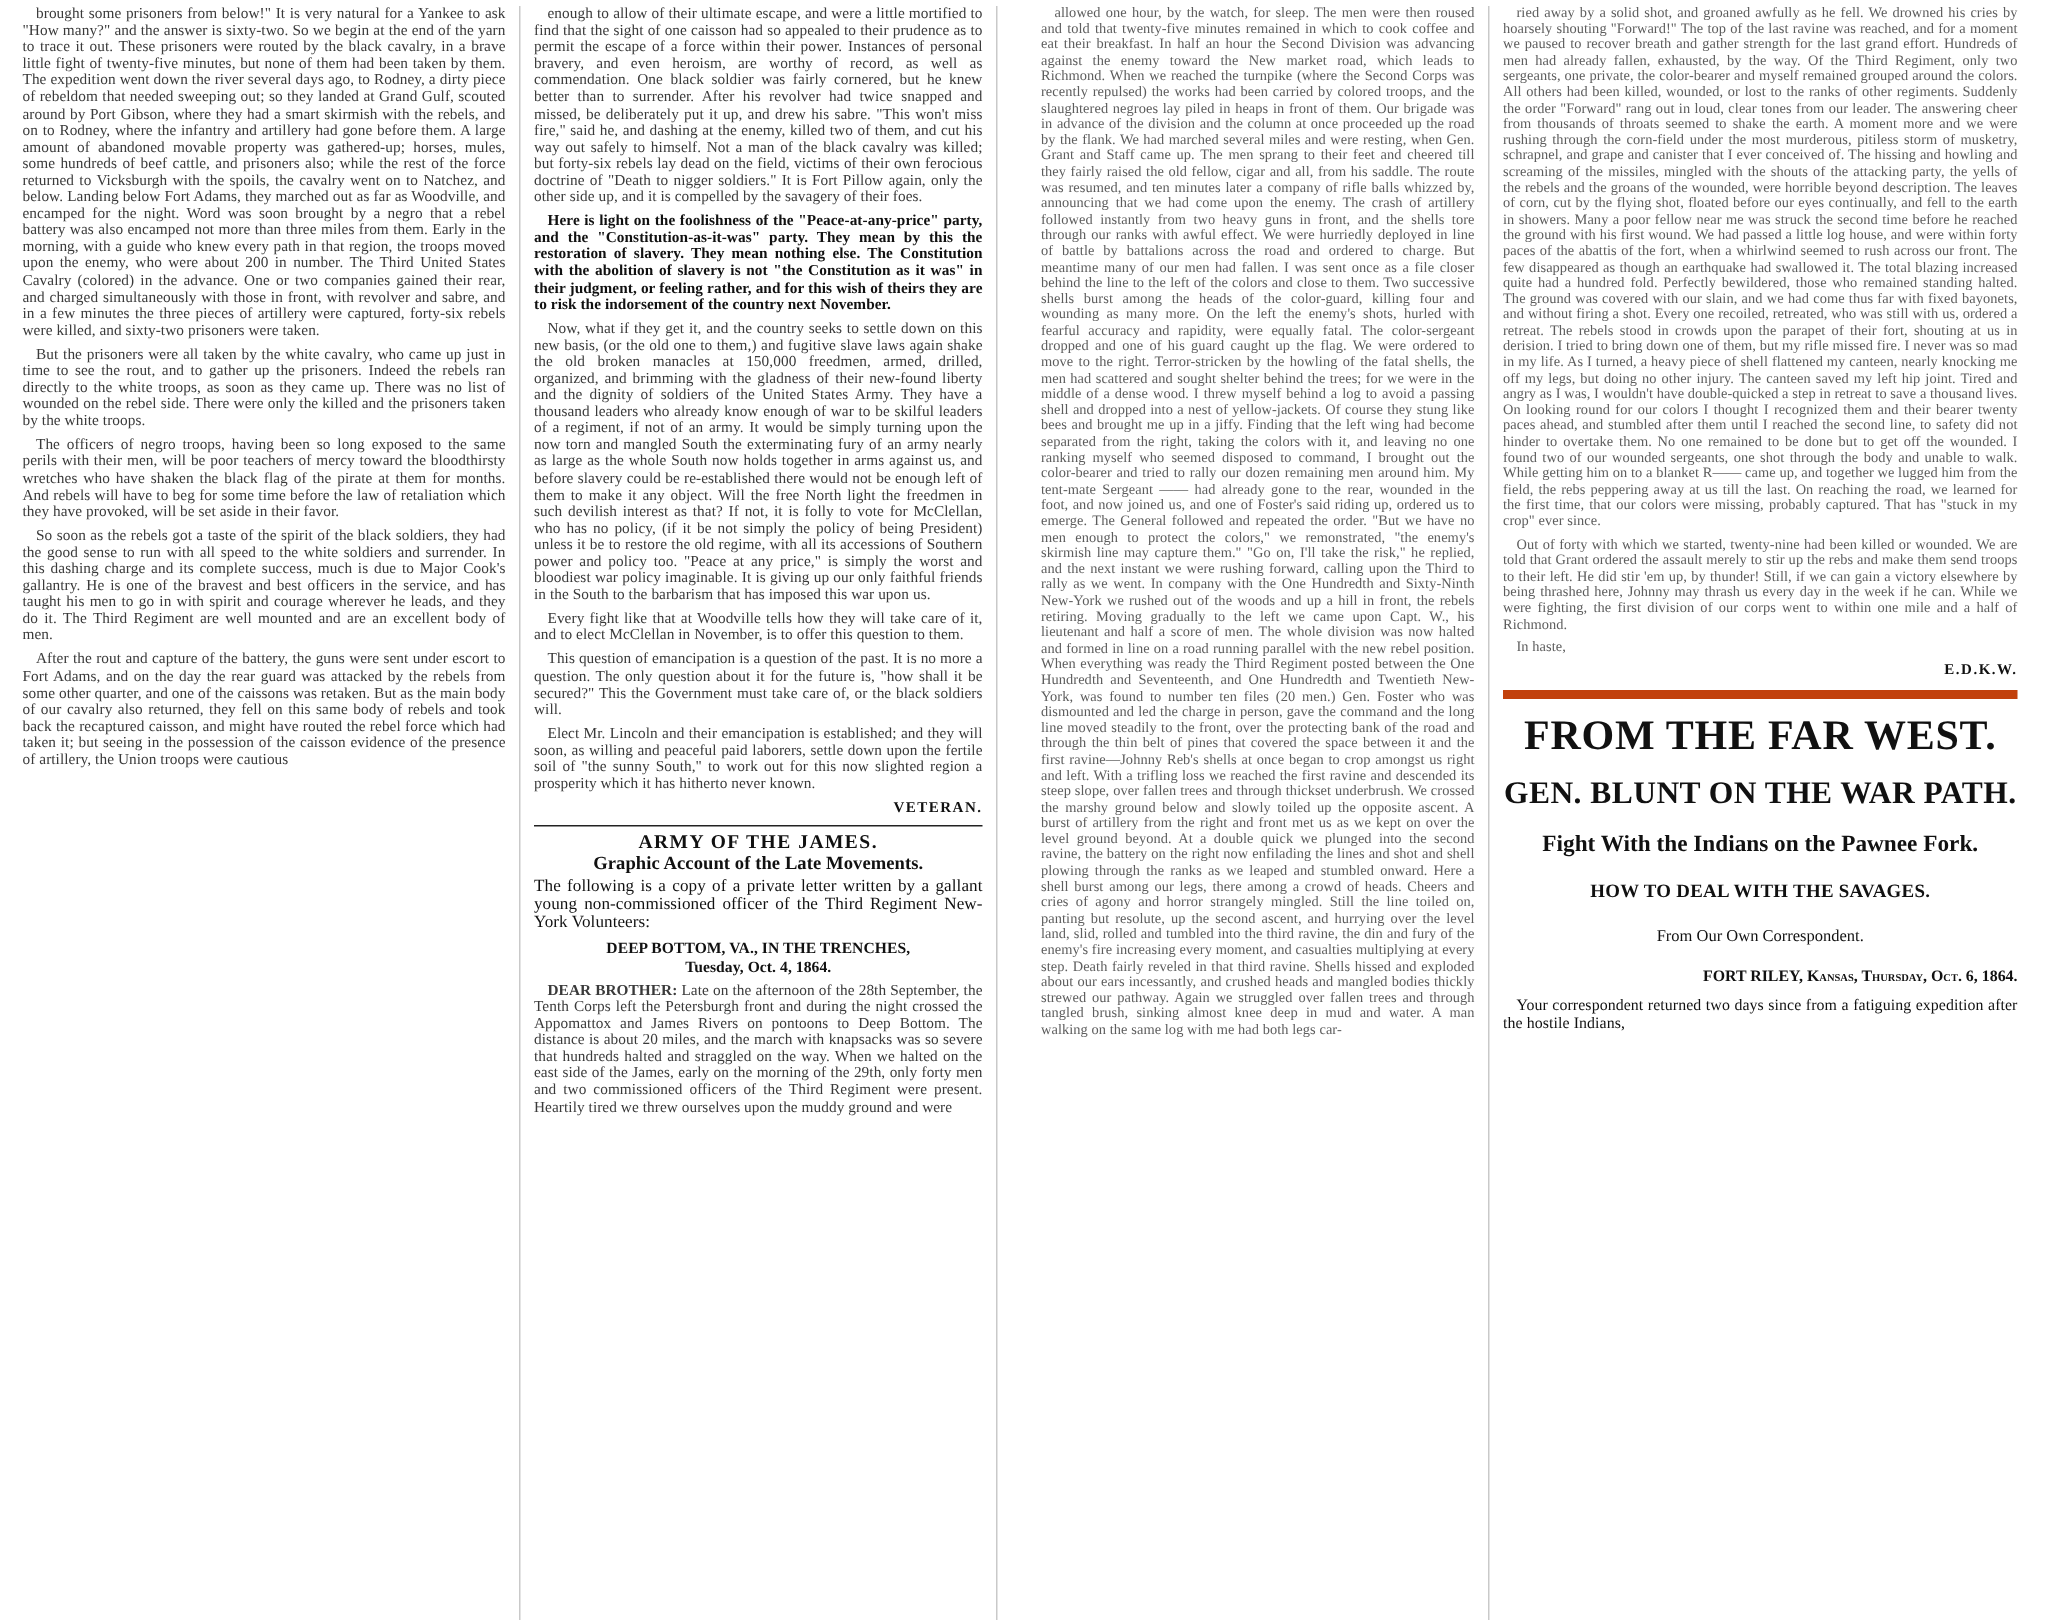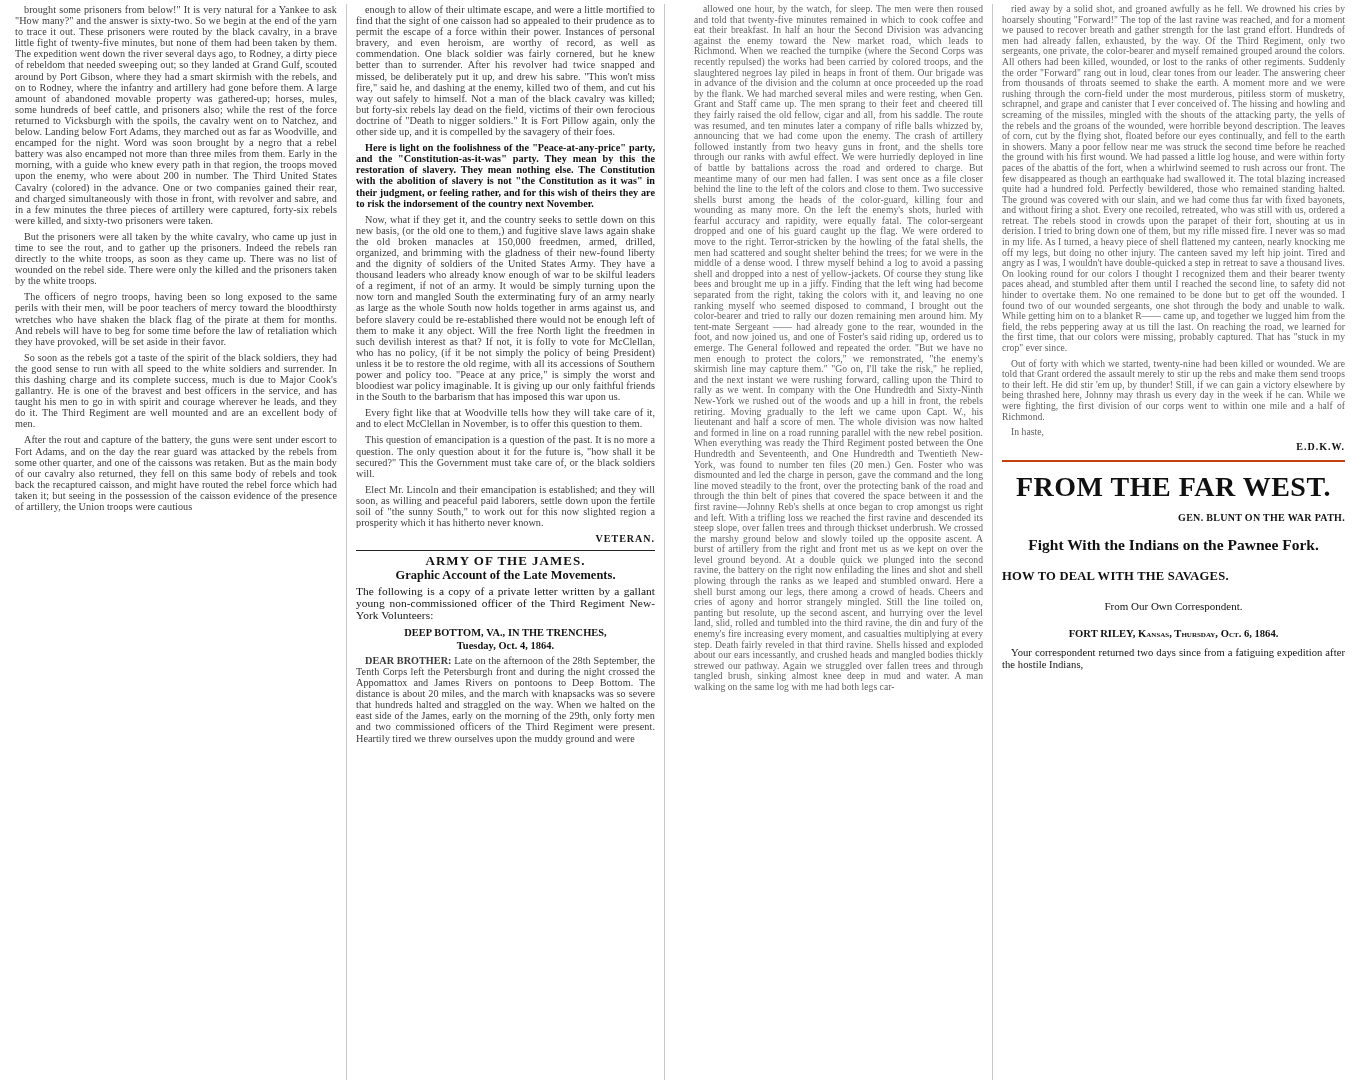--- a/index.html
+++ b/index.html
@@ -18,27 +18,27 @@
   .hdr-rule{border-top:1px solid #222;margin:6px 0 4px 0;}
   .head-center{text-align:center;font-weight:bold;text-indent:0;}
   .h-army{font-size:13px;letter-spacing:1px;margin:3px 0 4px 0;}
   .h-graphic{font-size:12.4px;margin:0 0 3px 0;text-align:center;text-indent:0;font-weight:bold;}
   .lead{font-size:11.4px;line-height:12.4px;text-indent:0;}
   .sig{text-align:right;font-size:10px;font-weight:bold;letter-spacing:1px;text-indent:0;font-family:Liberation Serif, serif;}
   .dateline{text-align:center;font-variant:small-caps;font-size:10.4px;text-indent:0;margin:4px 0 2px 0;font-weight:bold;}
   .dateline2{text-align:center;font-size:10.4px;text-indent:0;margin:0 0 4px 0;font-weight:bold;}
   .salut{font-variant:small-caps;font-weight:bold;}
   .bold{font-weight:bold;}
-  .farwest{border-top:2px solid #c2410c;margin-top:8px;padding-top:6px;}
+  .farwest{border-top:6px solid #c2410c;margin-top:8px;padding-top:6px;}
   .fw-title{text-align:center;font-size:28px;font-weight:bold;letter-spacing:0.5px;line-height:30px;margin:4px 0 10px 0;}
-  .fw-sub1{text-align:right;font-size:10px;font-weight:bold;letter-spacing:0.3px;margin:6px 0 12px 0;}
+  .fw-sub1{text-align:center;font-size:21px;font-weight:bold;letter-spacing:0.3px;margin:6px 0 12px 0;}
   .fw-sub2{text-align:center;font-size:15.5px;font-weight:bold;line-height:20px;margin:6px 0 14px 0;}
-  .fw-sub3{text-align:left;font-size:12.6px;font-weight:bold;letter-spacing:0.2px;margin:8px 0 16px 0;}
+  .fw-sub3{text-align:center;font-size:12.6px;font-weight:bold;letter-spacing:0.2px;margin:8px 0 16px 0;}
   .fw-corr{text-align:center;font-size:11px;margin:10px 0 4px 0;font-family:"Liberation Serif",serif;}
-  .fw-place{text-align:center;font-size:10.6px;font-weight:bold;font-variant:small-caps;margin:16px 0 8px 0;}
+  .fw-place{text-align:right;font-size:10.6px;font-weight:bold;font-variant:small-caps;margin:16px 0 8px 0;}
   .fw-body{font-size:10.6px;line-height:12px;text-indent:9px;text-align:justify;}
   .tight{margin-bottom:3px;}
 </style>
 </head>
 <body>
 
 <div class="page">
 
   <div class="col c1">
     <p class="blur">brought some prisoners from below!" It is very natural for a Yankee to ask "How many?" and the answer is sixty-two. So we begin at the end of the yarn to trace it out. These prisoners were routed by the black cavalry, in a brave little fight of twenty-five minutes, but none of them had been taken by them. The expedition went down the river several days ago, to Rodney, a dirty piece of rebeldom that needed sweeping out; so they landed at Grand Gulf, scouted around by Port Gibson, where they had a smart skirmish with the rebels, and on to Rodney, where the infantry and artillery had gone before them. A large amount of abandoned movable property was gathered-up; horses, mules, some hundreds of beef cattle, and prisoners also; while the rest of the force returned to Vicksburgh with the spoils, the cavalry went on to Natchez, and below. Landing below Fort Adams, they marched out as far as Woodville, and encamped for the night. Word was soon brought by a negro that a rebel battery was also encamped not more than three miles from them. Early in the morning, with a guide who knew every path in that region, the troops moved upon the enemy, who were about 200 in number. The Third United States Cavalry (colored) in the advance. One or two companies gained their rear, and charged simultaneously with those in front, with revolver and sabre, and in a few minutes the three pieces of artillery were captured, forty-six rebels were killed, and sixty-two prisoners were taken.</p>

